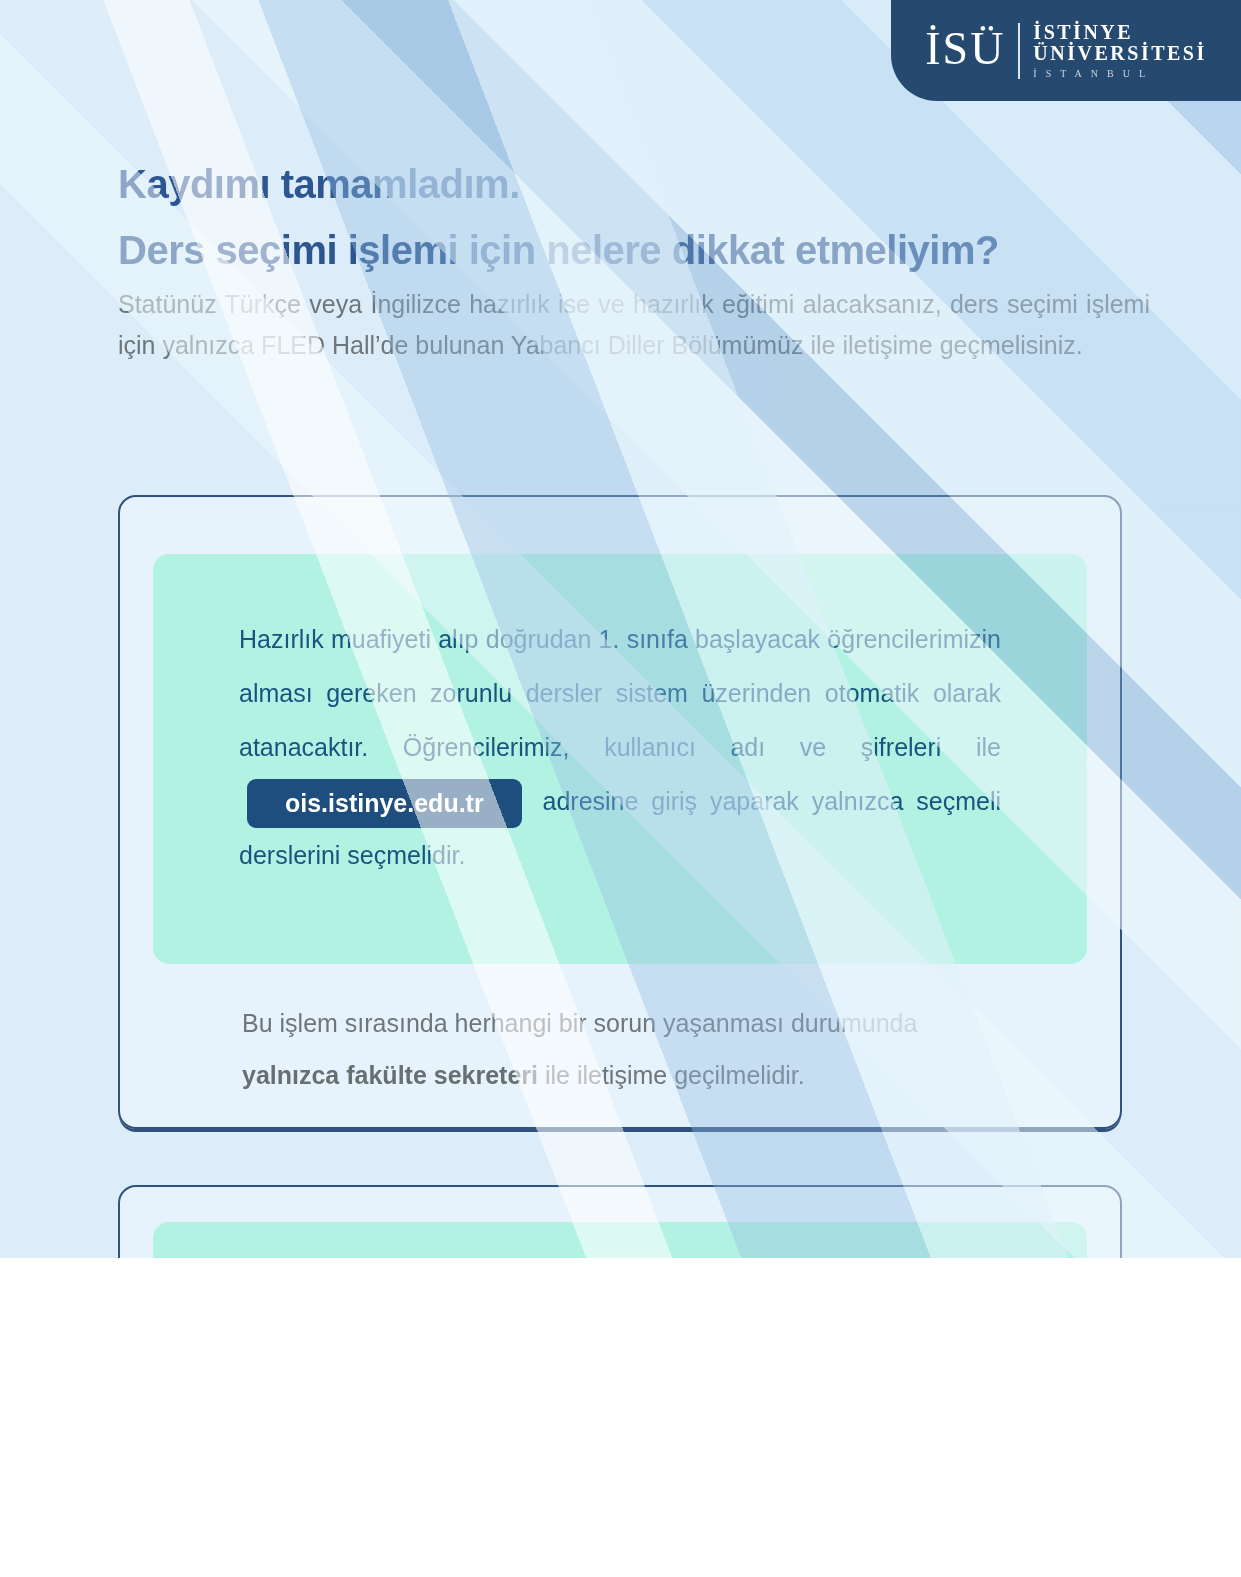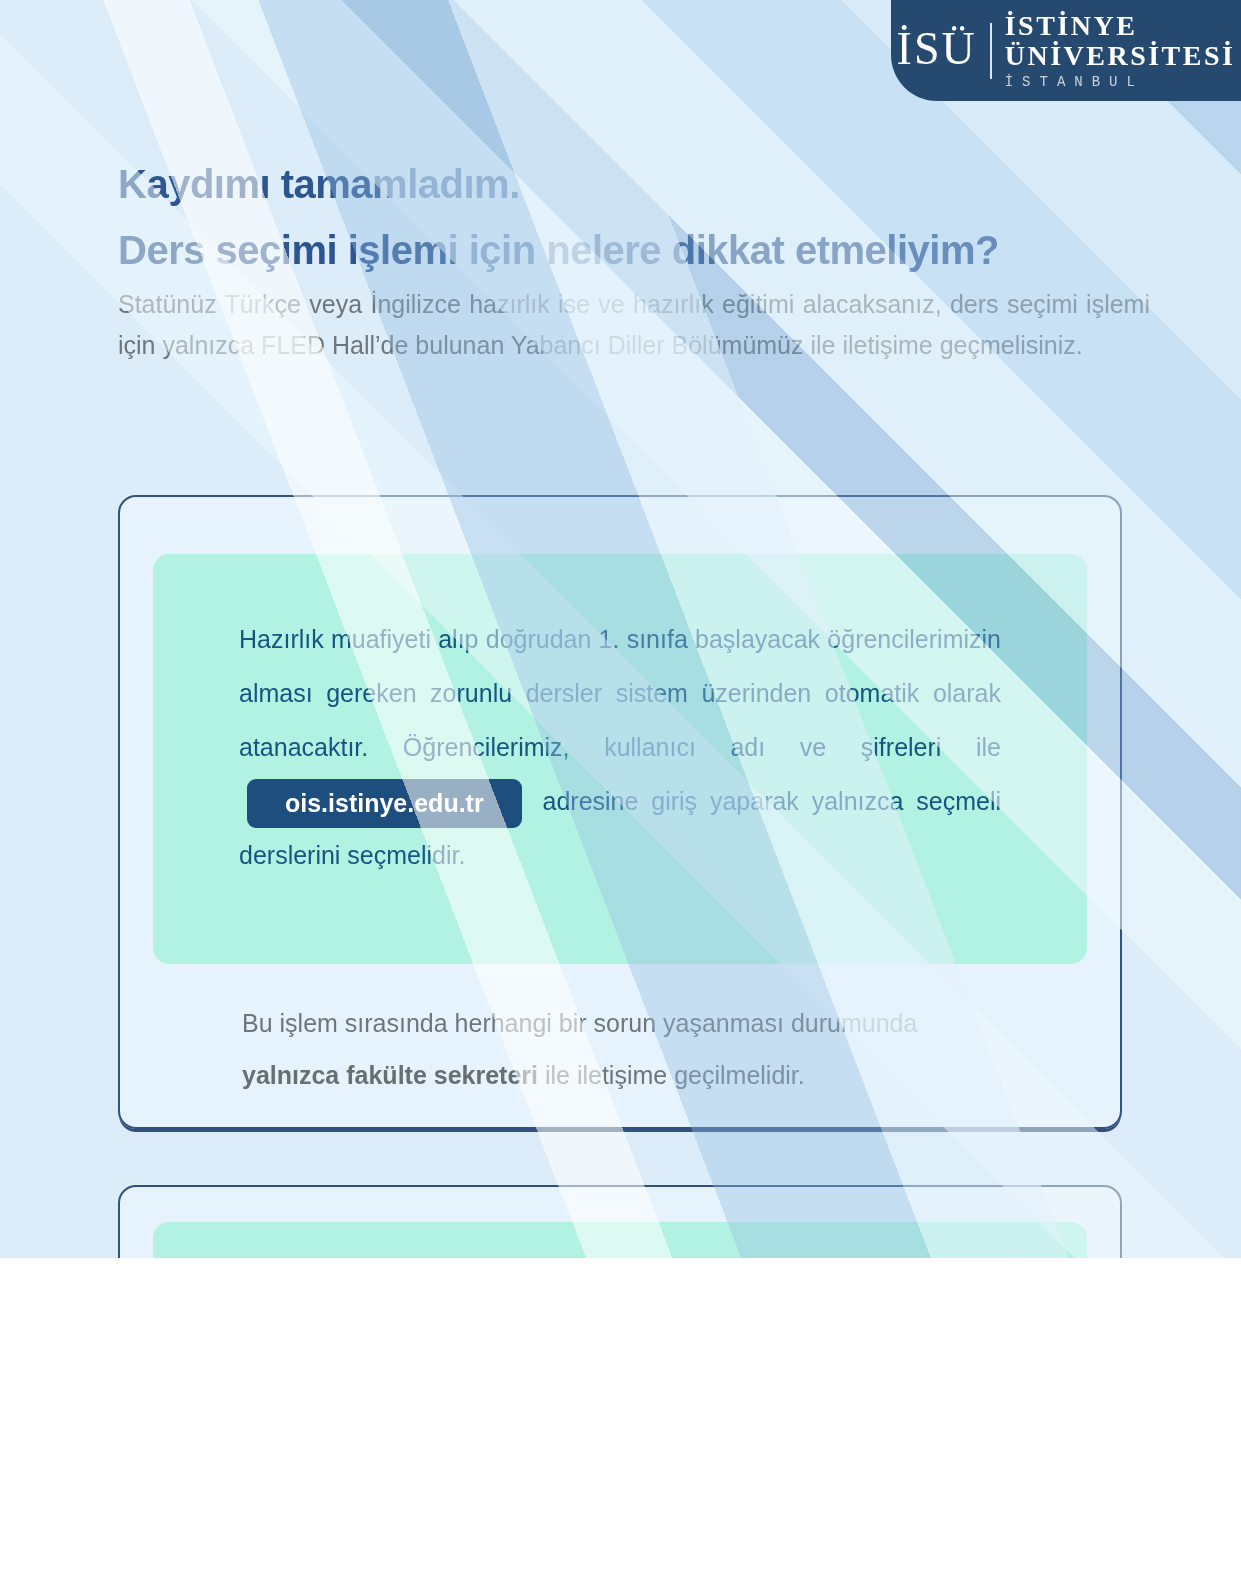--- a/index.html
+++ b/index.html
@@ -26,22 +26,22 @@
   
   .logo-box {
     position:absolute; top:0; left:891px; right:0; height:101px; z-index:60;
     background:#26496f; border-radius:0 0 0 46px;
     display:flex; align-items:center; justify-content:center; gap:13px;
     color:#fff; font-family:"Liberation Serif", serif;
   }
   .logo-abbr { font-size:46px; letter-spacing:2px; line-height:1; padding-bottom:4px; }
   .logo-divider { width:2px; height:56px; background:rgba(255,255,255,0.85); }
   .logo-names { display:flex; flex-direction:column; line-height:1.08; }
-  .logo-names .uni { font-size:28px; font-weight:bold; letter-spacing:2.5px; }
-  .logo-names .city { font-size:14px; letter-spacing:9px; margin-top:4px; color:rgba(255,255,255,0.75);font-family:Liberation Mono, monospace; }
+  .logo-names .uni { font-size:20px; font-weight:bold; letter-spacing:2.5px; }
+  .logo-names .city { font-size:10px; letter-spacing:9px; margin-top:4px; color:rgba(255,255,255,0.75); }
   
   .headings { position:absolute; left:118px; top:164px; width:1035px; z-index:10; }
   .title { font-size:40px; font-weight:bold; color:#2d5590; letter-spacing:-0.5px; line-height:1; }
   .title + .title { margin-top:26px; }
   
   .intro {
     position:absolute; left:118px; top:284px; width:1032px; z-index:10; margin:0;
     font-size:25px; line-height:41px; color:#6f767b; text-align:justify; font-weight:normal;
   }
   

